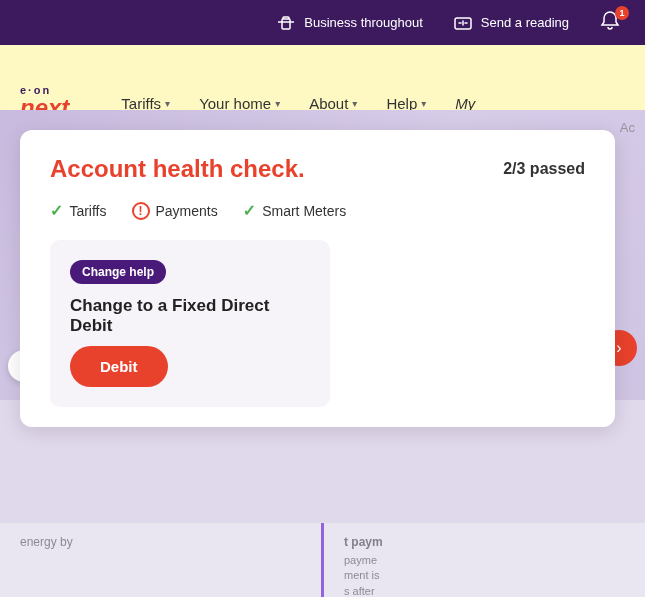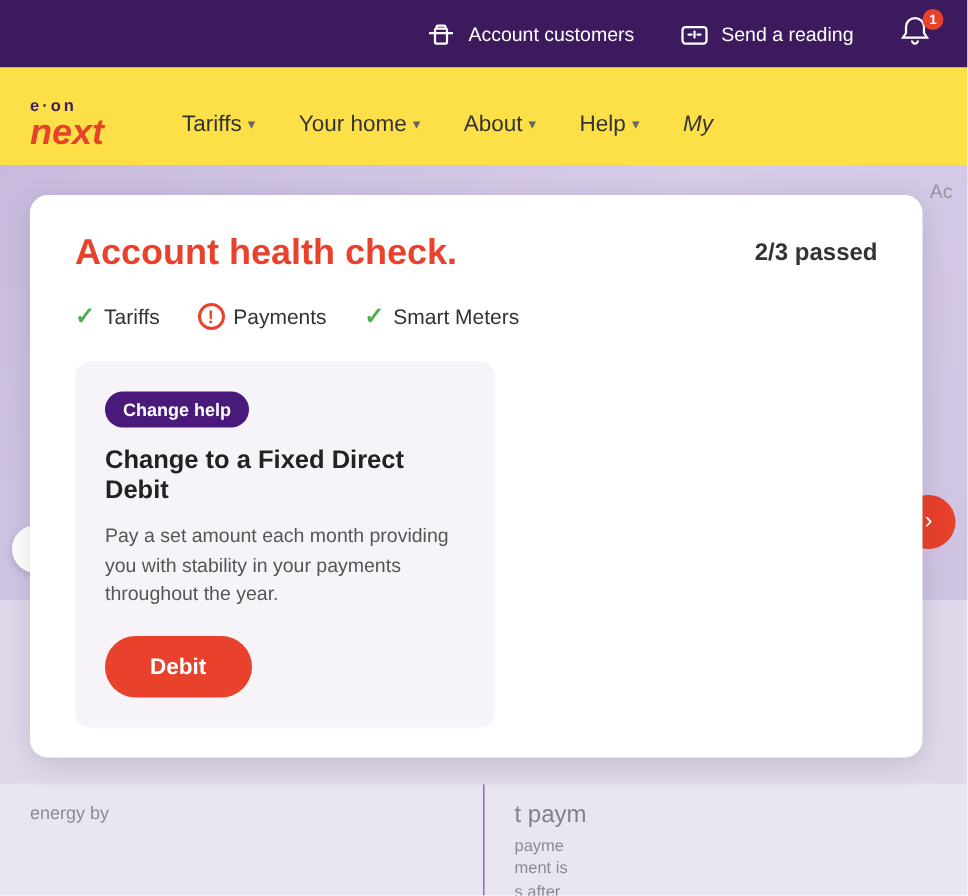--- a/index.html
+++ b/index.html
@@ -59,24 +59,24 @@
       font-size: 9px;
       color: white;
       display: flex;
       align-items: center;
       justify-content: center;
       font-weight: bold;
     }
 
     
     .nav-bar {
-      background: #fde047;
+      background: #fef9c3;
       height: 76px;
       display: flex;
-      align-items: center;
+      align-items: flex-end;
       padding: 0 20px;
       border-bottom: 1px solid #eee;
     }
     .logo {
       margin-right: 40px;
     }
     .logo-text-eon {
       font-size: 11px;
       color: #3d1a5e;
       font-weight: bold;
@@ -262,21 +262,21 @@
 
 <div class="utility-bar">
   <div class="utility-bar-item">
     <span class="utility-icon">
       <svg width="18" height="16" viewBox="0 0 18 16" fill="none">
         <rect x="5" y="4" width="8" height="10" rx="1" stroke="white" stroke-width="1.5"></rect>
         <path d="M6 4V3a1 1 0 011-1h4a1 1 0 011 1v1" stroke="white" stroke-width="1.5"></path>
         <line x1="1" y1="7" x2="17" y2="7" stroke="white" stroke-width="1.5"></line>
       </svg>
     </span>
-    <span>Account customers</span>
+    <span>Business throughout</span>
   </div>
   <div class="utility-bar-item">
     <span class="utility-icon">
       <svg width="20" height="16" viewBox="0 0 20 16" fill="none">
         <rect x="2" y="3" width="16" height="11" rx="2" stroke="white" stroke-width="1.5"></rect>
         <path d="M6 8h2M10 6v4M14 8h-2" stroke="white" stroke-width="1.5" stroke-linecap="round"></path>
       </svg>
     </span>
     <span>Send a reading</span>
   </div>
@@ -349,31 +349,30 @@
 
     <div class="check-item">
       <span class="check-green">✓</span>
       <span>Smart Meters</span>
     </div>
   </div>
 
   <div class="inner-card">
     <div class="account-help-badge">Change help</div>
     <div class="inner-card-title">Change to a Fixed Direct Debit</div>
-    <div class="inner-card-desc">Pay a set amount each month providing you with stability in your payments throughout the year.</div>
     <button class="switch-btn">Debit</button>
   </div>
 </div>
 
 <div style="position:absolute; bottom:0; left:0; right:0; height:75px; background:white; z-index:2; display:flex; border-top: 1px solid #eee;">
-  <div style="flex:1; padding:12px 20px; border-right: 1px solid #6d28d9;">
+  <div style="flex:1; padding:12px 20px; border-right: 3px solid #6d28d9;">
     <div style="font-size:12px; color:#666;">energy by</div>
   </div>
   <div style="flex:1; padding:12px 20px;">
-    <div style="font-size:16px; color:#555; font-weight:normal; margin-bottom:4px;">t paym</div>
+    <div style="font-size:12px; color:#555; font-weight:bold; margin-bottom:4px;">t paym</div>
     <div style="font-size:11px; color:#666; line-height:1.4; white-space:pre-line;">payme
 ment is
 s after
 issued.</div>
   </div>
 </div>
 
 <div class="arrow-btn-left" style="top: 350px; left: 8px; z-index:6;">
   <span style="font-size:14px; color:#333;">‹</span>
 </div>

